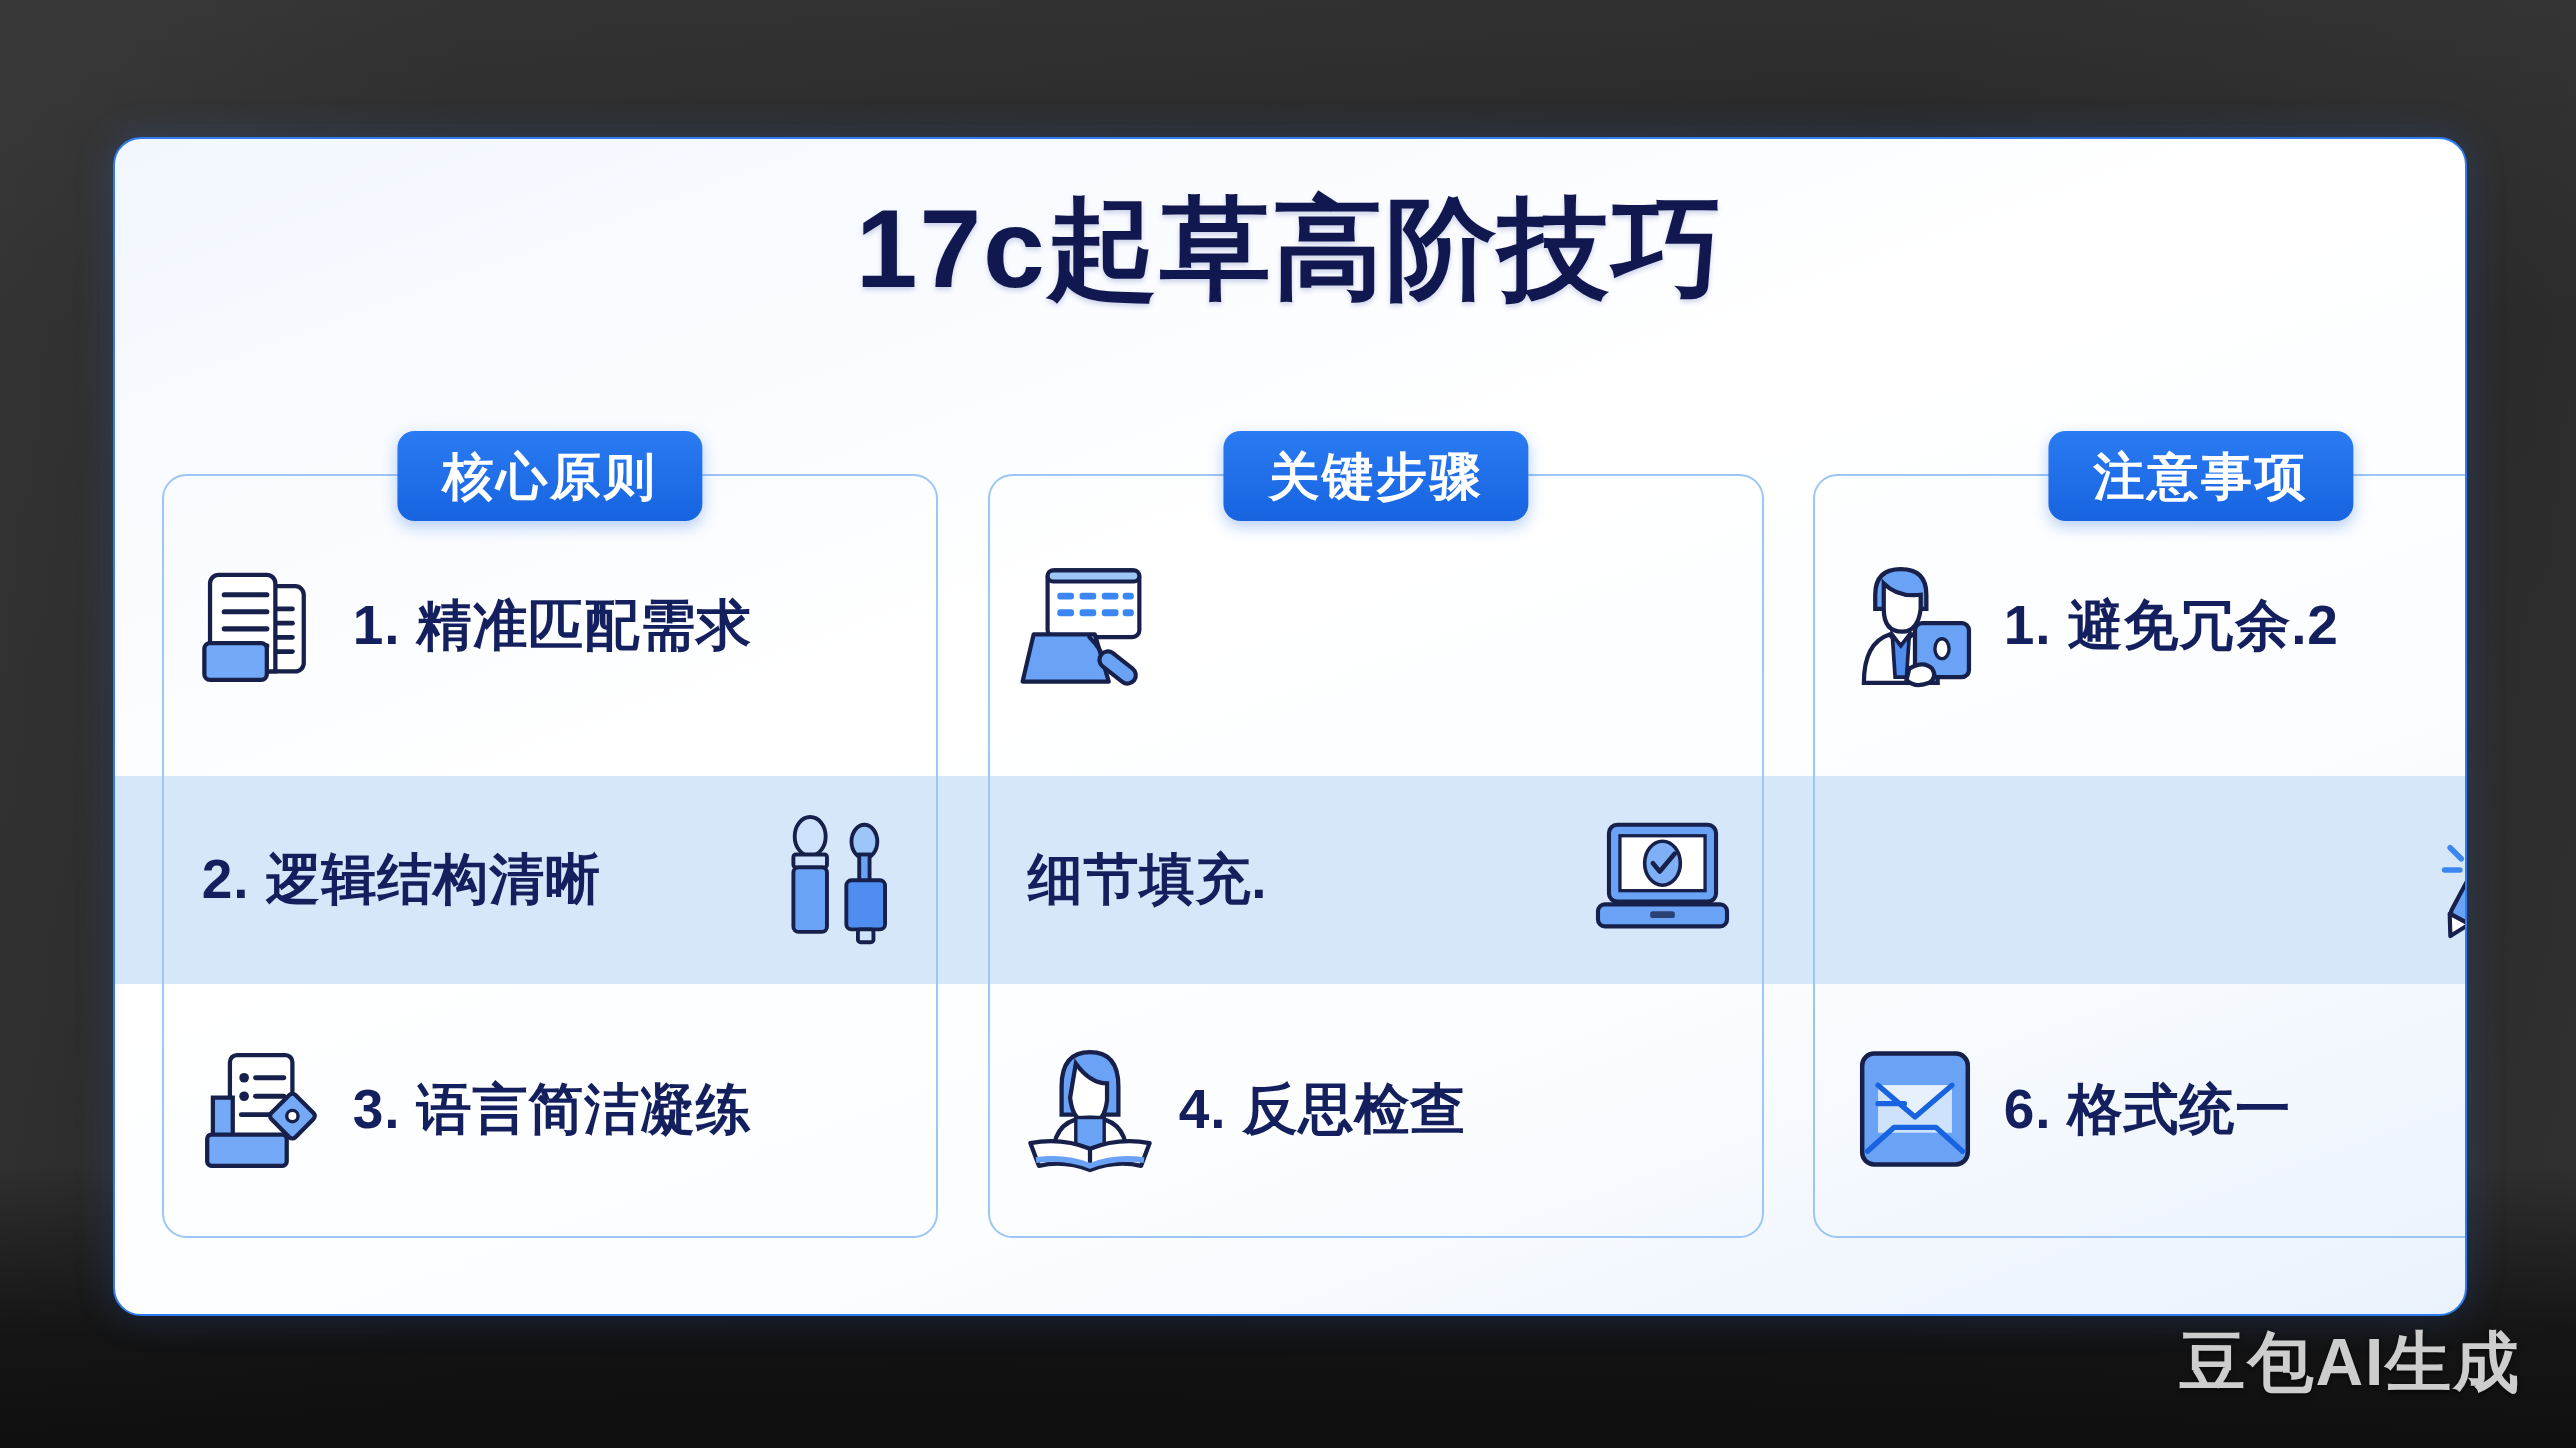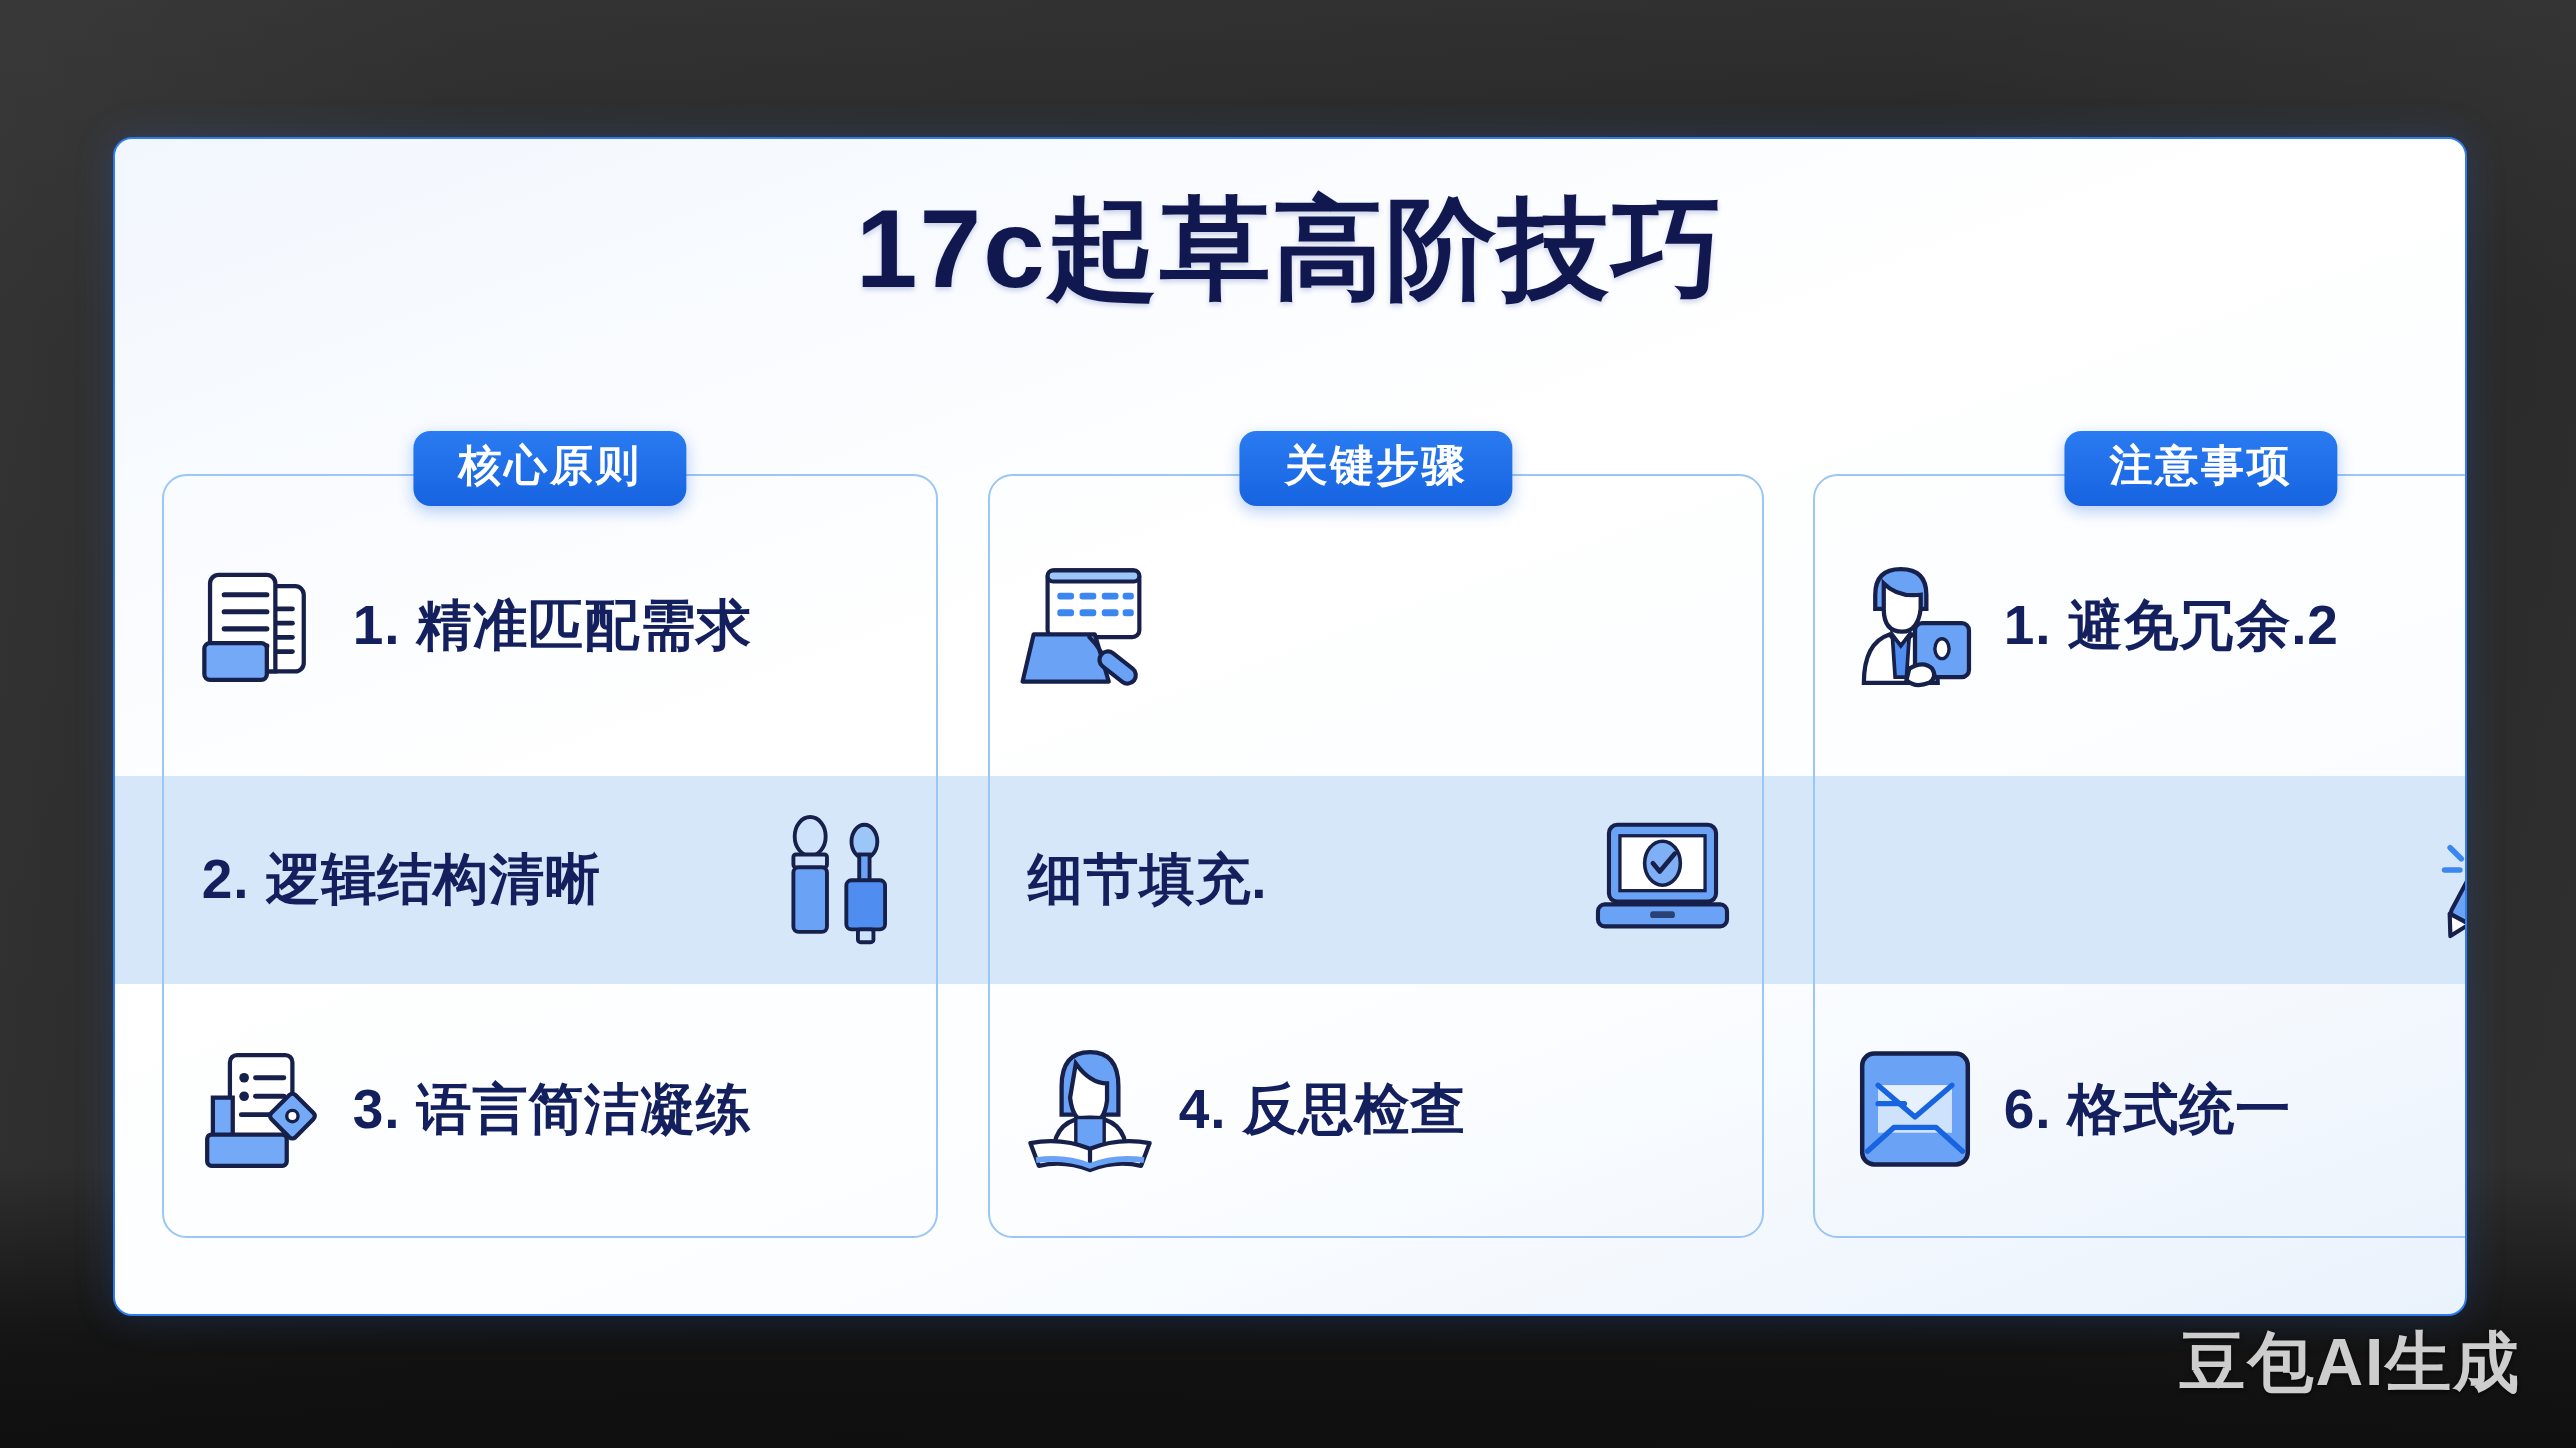--- a/index.html
+++ b/index.html
@@ -27,21 +27,21 @@
     background: linear-gradient(180deg, rgba(20,20,20,0) 0%, rgba(16,16,16,0.85) 60%, rgba(14,14,14,0.95) 100%);
   }
 
   
   #panel {
     position: absolute;
     left: 113px; top: 137px;
     width: 2350px; height: 1175px;
     background: linear-gradient(160deg, #f2f7fe 0%, #ffffff 40%, #fbfdff 70%, #eaf2fc 100%);
     border: 2.8px solid #2f7cf0;
-    border-radius: 19px;
+    border-radius: 28px;
     box-shadow: 0 0 38px rgba(50,120,240,0.22);
     overflow: hidden;
   }
 
   
   #title {
     position: absolute;
     left: 0; right: 0; top: 36px;
     text-align: center;
     font-size: 111px;
@@ -79,24 +79,24 @@
   #col-1 { left: 873px; }
   #col-2 { left: 1698px; }
 
   .col-badge {
     position: absolute;
     top: -45px;
     left: 50%;
     transform: translateX(-50%);
     background: linear-gradient(180deg, #2a7bf2 0%, #1763e0 100%);
     color: #ffffff;
-    font-size: 43px;
+    font-size: 51px;
     font-weight: bold;
     letter-spacing: 2.8px;
-    padding: 13px 45px 19px 45px;
+    padding: 20px 45px 19px 45px;
     border-radius: 17px;
     white-space: nowrap;
     box-shadow: 0 5.7px 15px rgba(23,99,224,0.30);
     line-height: 1.0;
   }
 
   .col-rows {
     position: absolute;
     left: 0; right: 0; top: 0; bottom: 0;
     display: flex;

